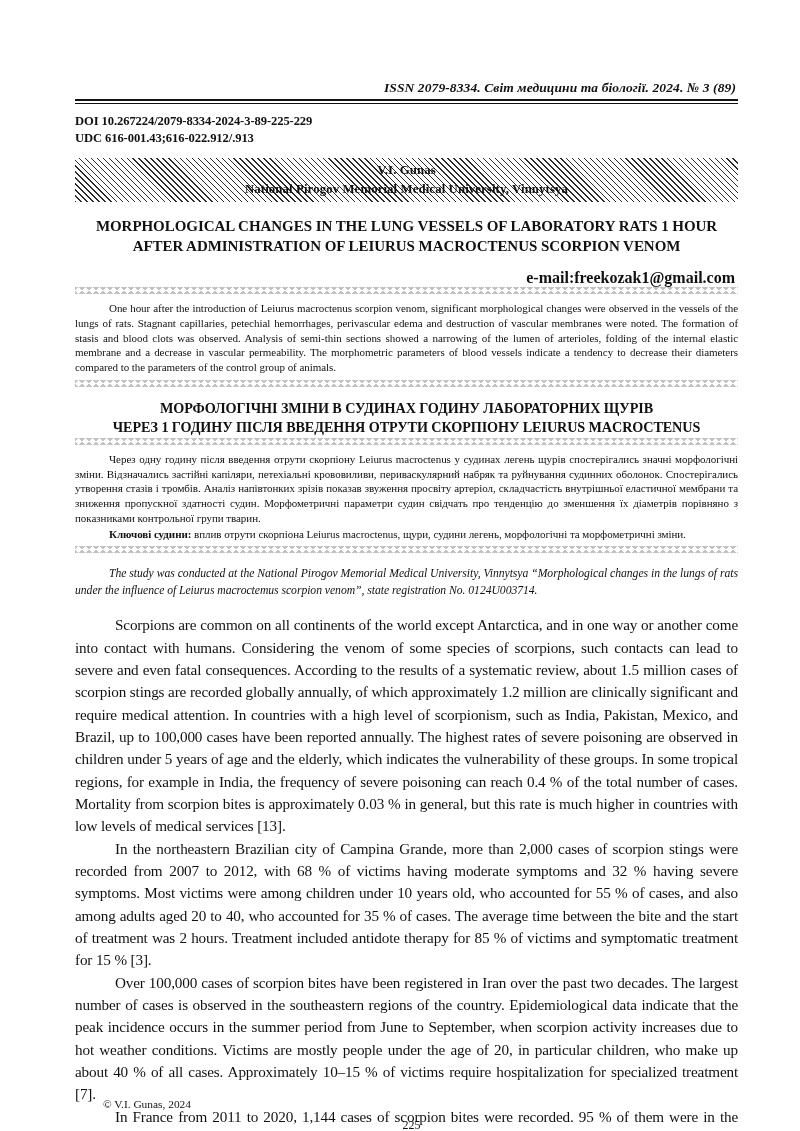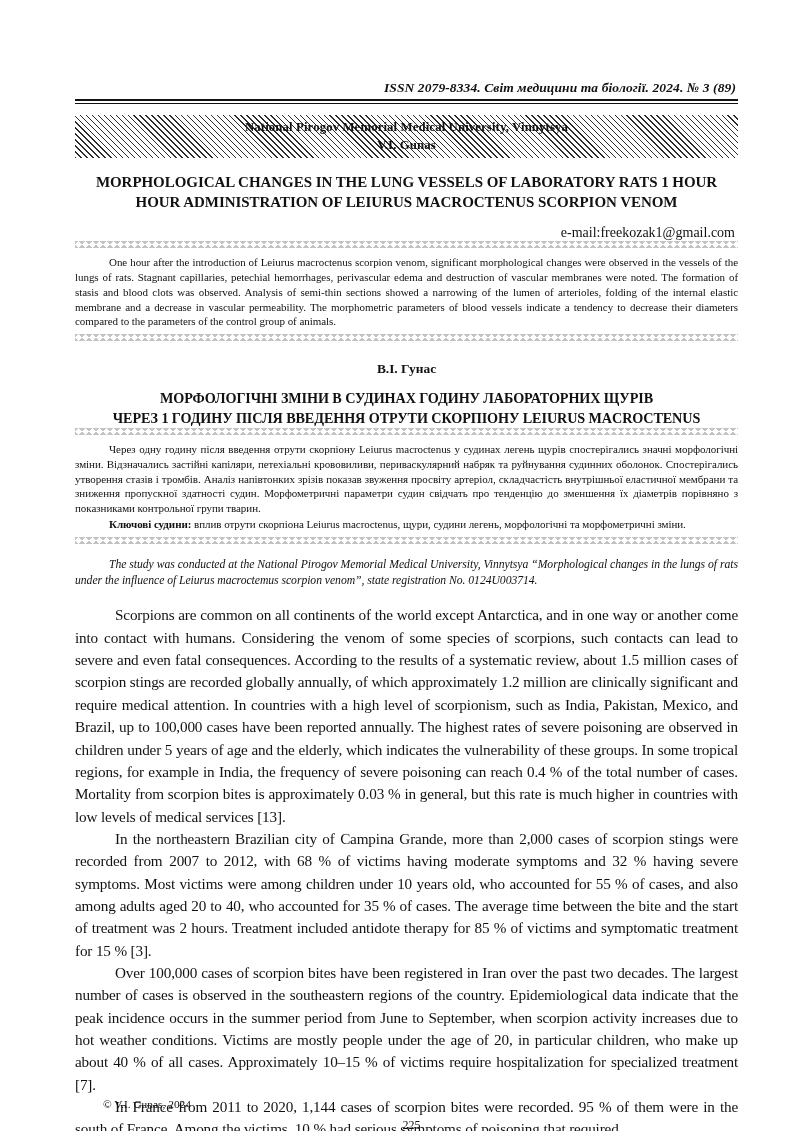--- a/index.html
+++ b/index.html
@@ -79,22 +79,23 @@
     text-align: center;
     font-weight: bold;
     font-size: 15px;
     line-height: 1.34;
     letter-spacing: -0.05px;
   }
 
   .email {
     margin-top: 13px;
     text-align: right;
-    font-size: 14px;
+    font-size: 16px;
     padding-right: 3px;
+    font-weight: bold;
   }
 
   
   .zigzag {
     height: 7px;
     width: 100%;
     background-image:
       linear-gradient(135deg, #b9b9b9 25%, transparent 25%),
       linear-gradient(225deg, #b9b9b9 25%, transparent 25%),
       linear-gradient(315deg, #b9b9b9 25%, transparent 25%),
@@ -172,40 +173,43 @@
   }
 </style>
 </head>
 <body>
 
 <div class="page">
 
   <div class="running-head">ISSN 2079-8334. Світ медицини та біології. 2024. № 3 (89)</div>
   <div class="head-rule"></div>
 
+  <div class="ident">
+    <div>DOI 10.267224/2079-8334-2024-3-89-225-229</div>
+    <div>UDC 616-001.43;616-022.912/.913</div>
+  </div>
 
   <div class="author-band">
+    <div class="au-line">V.I. Gunas</div>
     <div class="au-line">National Pirogov Memorial Medical University, Vinnytsya</div>
-    <div class="au-line">V.I. Gunas</div>
   </div>
 
   <div class="title-en">
     <div>MORPHOLOGICAL CHANGES IN THE LUNG VESSELS OF LABORATORY RATS 1 HOUR</div>
-    <div>HOUR ADMINISTRATION OF LEIURUS MACROCTENUS SCORPION VENOM</div>
+    <div>AFTER ADMINISTRATION OF LEIURUS MACROCTENUS SCORPION VENOM</div>
   </div>
 
   <div class="email">e-mail:freekozak1@gmail.com</div>
 
   <div class="zigzag"></div>
   <div class="abstract">
     <p>One hour after the introduction of Leiurus macroctenus scorpion venom, significant morphological changes were observed in the vessels of the lungs of rats. Stagnant capillaries, petechial hemorrhages, perivascular edema and destruction of vascular membranes were noted. The formation of stasis and blood clots was observed. Analysis of semi-thin sections showed a narrowing of the lumen of arterioles, folding of the internal elastic membrane and a decrease in vascular permeability. The morphometric parameters of blood vessels indicate a tendency to decrease their diameters compared to the parameters of the control group of animals.</p>
   </div>
   <div class="zigzag"></div>
 
-  <div class="author-ua">В.І. Гунас</div>
 
   <div class="title-ua">
     <div>МОРФОЛОГІЧНІ ЗМІНИ В СУДИНАХ ГОДИНУ ЛАБОРАТОРНИХ ЩУРІВ</div>
     <div>ЧЕРЕЗ 1 ГОДИНУ ПІСЛЯ ВВЕДЕННЯ ОТРУТИ СКОРПІОНУ LEIURUS MACROCTENUS</div>
   </div>
 
   <div class="zigzag"></div>
   <div class="abstract">
     <p>Через одну годину після введення отрути скорпіону Leiurus macroctenus у судинах легень щурів спостерігались значні морфологічні зміни. Відзначались застійні капіляри, петехіальні крововиливи, периваскулярний набряк та руйнування судинних оболонок. Спостерігались утворення стазів і тромбів. Аналіз напівтонких зрізів показав звуження просвіту артеріол, складчастість внутрішньої еластичної мембрани та зниження пропускної здатності судин. Морфометричні параметри судин свідчать про тенденцію до зменшення їх діаметрів порівняно з показниками контрольної групи тварин.</p>
     <p><b>Ключові судини:</b><span> вплив отрути скорпіона Leiurus macroctenus, щури, судини легень, морфологічні та морфометричні зміни.</span></p>

